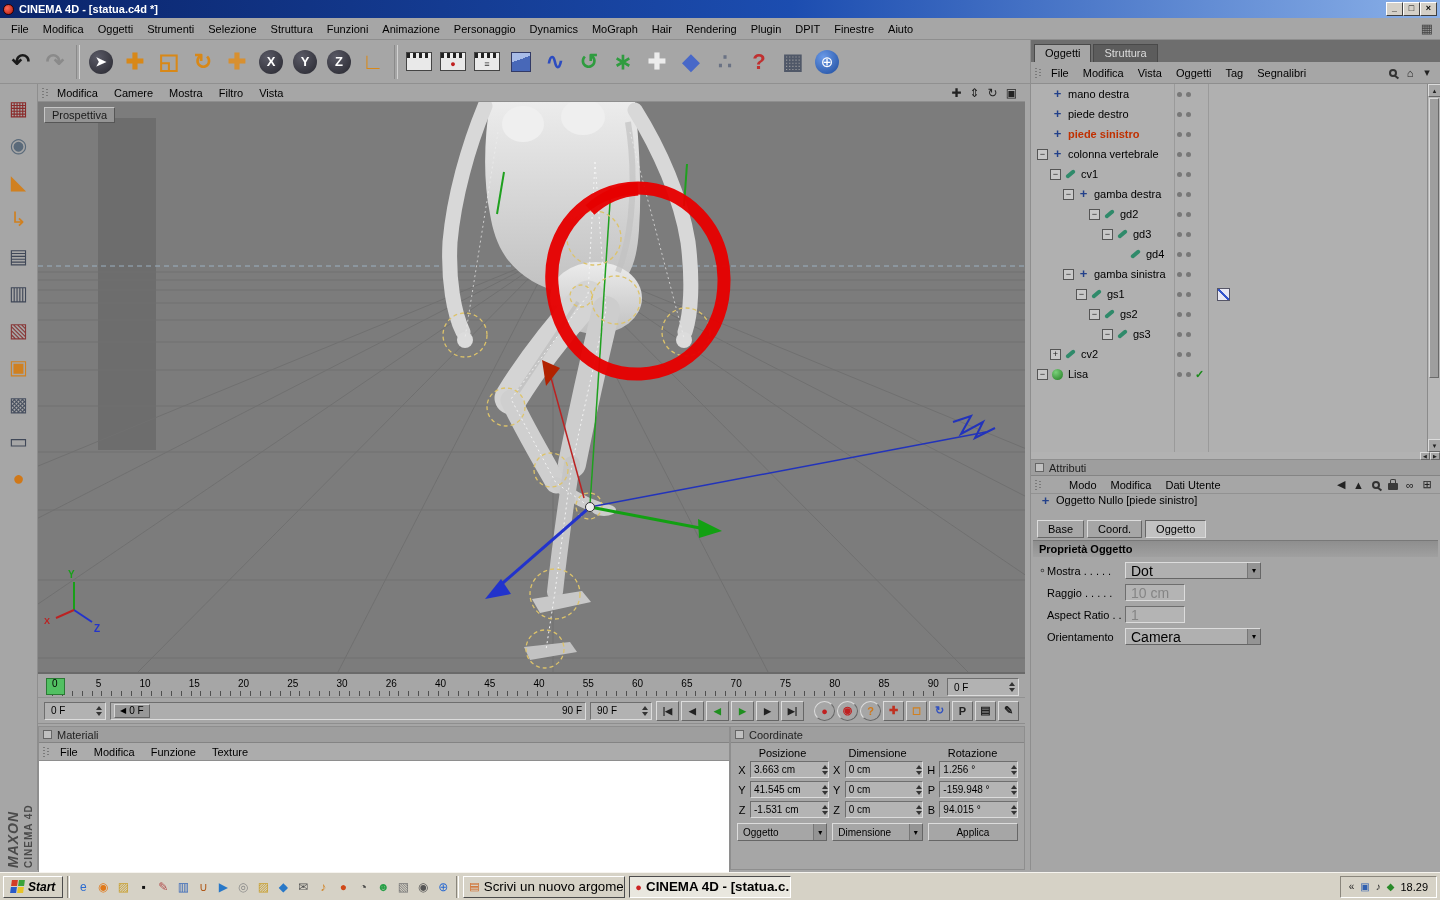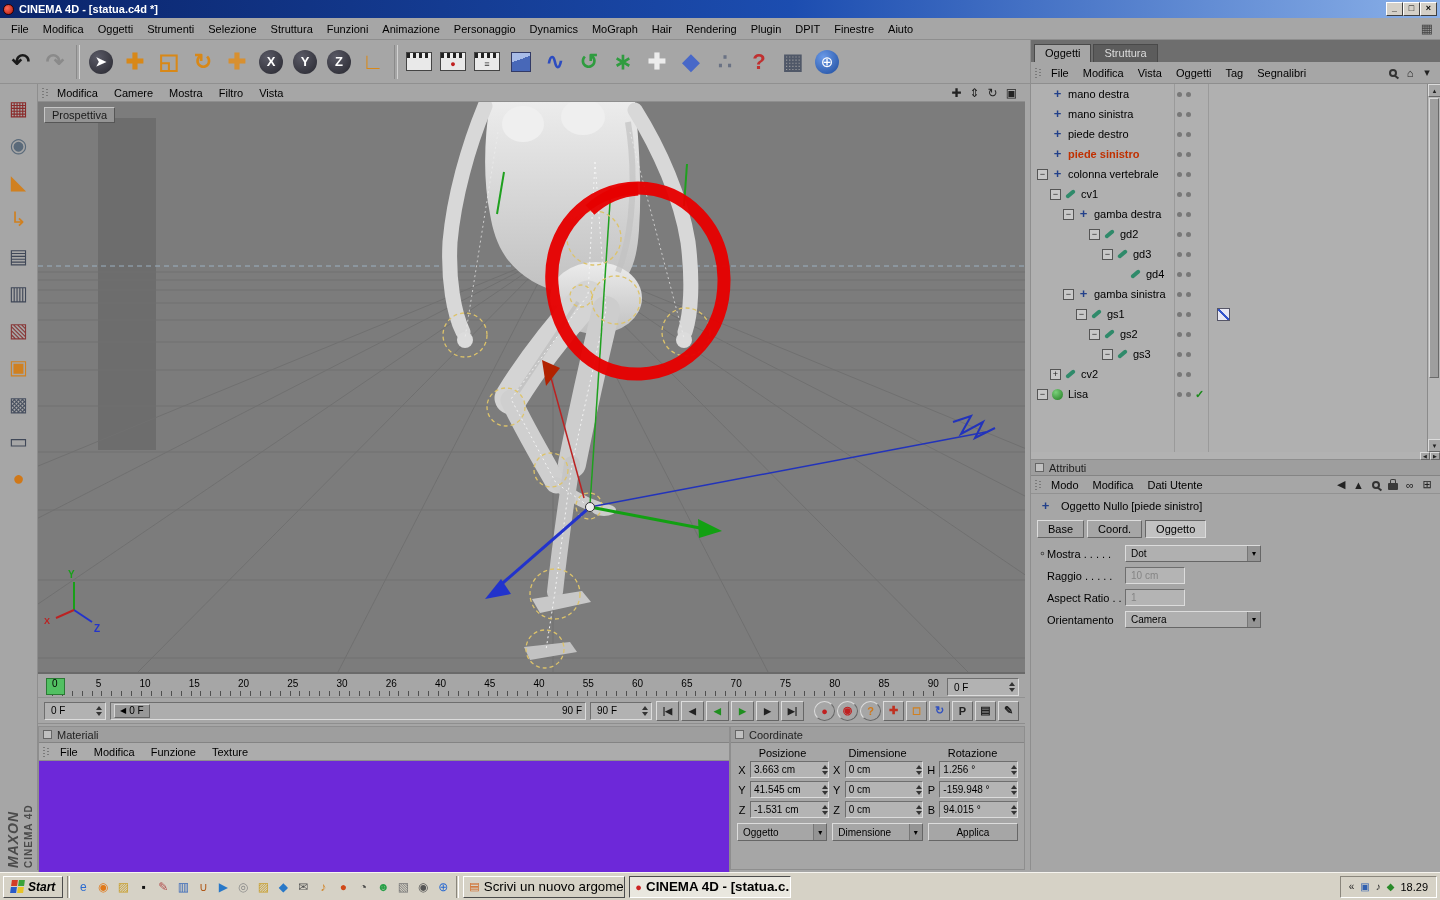--- a/index.html
+++ b/index.html
@@ -67,21 +67,21 @@
 .slider-grip i{font-style:normal;font-size:8px}
 .pb{width:23px;height:20px;display:flex;align-items:center;justify-content:center;background:#a6a6a6;border:1px solid;border-color:#dcdcdc #666 #666 #dcdcdc;font-size:9px;font-weight:bold;white-space:nowrap}
 .kb{width:21px;height:20px;display:flex;align-items:center;justify-content:center;background:#a6a6a6;border:1px solid;border-color:#dcdcdc #666 #666 #dcdcdc;font-size:11px;font-weight:bold}
 .kb.round{border-radius:50%;width:21px}
 .spin{display:flex;flex-direction:column;justify-content:center;gap:2px;margin-left:auto;padding-left:3px}
 .spin i{display:block}
 .su{width:0;height:0;border-left:3px solid transparent;border-right:3px solid transparent;border-bottom:4px solid #333}
 .sd{width:0;height:0;border-left:3px solid transparent;border-right:3px solid transparent;border-top:4px solid #333}
 
 
-#materials{position:absolute;left:38px;top:726px;width:692px;height:172px;background:#6d28d9;border:1px solid #8e8e8e}
+#materials{position:absolute;left:38px;top:726px;width:692px;height:172px;background:#ffffff;border:1px solid #8e8e8e}
 .panel-title{height:16px;background:#9e9e9e;border-bottom:1px solid #848484;display:flex;align-items:center;gap:5px;padding:0 4px;color:#222}
 .panel-title .ptick{width:9px;height:9px;border:1px solid #666;background:#c0c0c0}
 #mat-menu{height:18px;display:flex;align-items:center;gap:2px;padding:0 4px;background:#acacac;border-bottom:1px solid #8e8e8e}
 #mat-menu .mi{padding:2px 8px}
 #coords{position:absolute;left:730px;top:726px;width:295px;height:144px;background:#a6a6a6;border:1px solid #8e8e8e}
 #coord-heads{display:flex;padding:4px 6px 2px 6px;gap:4px}
 #coord-heads span{flex:1;text-align:center}
 .coord-grid{display:flex;flex-direction:column;gap:3px;padding:0 6px}
 .coord-row{display:flex;align-items:center;gap:3px}
 .cl{width:10px;text-align:center;flex:none}
@@ -134,36 +134,36 @@
 .tag.show{display:block}
 .tag.show::before{content:"";display:block;width:100%;height:100%;background:linear-gradient(45deg,transparent 42%,#3355cc 42% 58%,transparent 58%)}
 #tree-vscroll{position:absolute;right:0;top:0;width:13px;height:100%;background:#b8b8b8;border-left:1px solid #8a8a8a}
 .sb-btn{width:13px;height:13px;display:flex;align-items:center;justify-content:center;font-size:6px;background:#a6a6a6;border:1px solid;border-color:#dcdcdc #666 #666 #dcdcdc;color:#222}
 #tree-vscroll .sb-down{position:absolute;bottom:0}
 #tree-thumb{position:absolute;left:1px;right:1px;top:14px;height:280px;background:#9e9e9e;border:1px solid;border-color:#d8d8d8 #6a6a6a #6a6a6a #d8d8d8}
 #tree-hscroll{height:8px;background:#b2b2b2;border-bottom:1px solid #8e8e8e;display:flex;justify-content:flex-end;flex:none}
 #tree-hscroll .sb-btn{width:10px;height:8px;font-size:5px}
 
 #attr-header{height:16px;flex:none}
-#attr-menu{height:18px;display:flex;align-items:center;gap:2px;padding:0 4px;border-bottom:1px solid #929292;flex:none}
+#attr-menu{height:18px;display:flex;align-items:center;gap:20px;padding:0 4px;border-bottom:1px solid #929292;flex:none}
 #attr-menu .mi{padding:1px 7px}
-#obj-line{height:24px;display:flex;align-items:center;gap:5px;padding:0 7px;flex:none}
+#obj-line{height:24px;display:flex;padding:0 7px;flex:none}
 #attr-tabs{height:22px;display:flex;align-items:center;gap:3px;padding:0 6px;flex:none}
 .attab{padding:2px 10px;background:#a6a6a6;border:1px solid;border-color:#dcdcdc #666 #666 #dcdcdc;font-size:11px}
 .attab.active{background:#c2c2c2;border-color:#666 #dcdcdc #dcdcdc #666}
 #attr-section{height:17px;margin:0 2px;background:linear-gradient(#8e8e8e,#a0a0a0);border-top:1px solid #787878;display:flex;align-items:center;padding:0 6px;font-weight:bold;flex:none}
 .attr-rows{padding:4px 0;display:flex;flex-direction:column;gap:3px}
 .attr-row{display:flex;align-items:center;height:19px;padding-left:8px;position:relative}
 .attr-bullet{width:8px;color:#333;visibility:hidden}
 .attr-bullet.show{visibility:visible}
 .attr-label{width:78px;white-space:nowrap;overflow:hidden}
 .ctl{display:flex;align-items:center;height:17px;background:#b0b0b0}
 .ctl-dropdown{width:136px;border:1px solid;border-color:#dcdcdc #666 #666 #dcdcdc}
 .ctl-field{width:60px;border:1px solid;border-color:#6e6e6e #dcdcdc #dcdcdc #6e6e6e;background:#b4b4b4}
-.ctl .ctl-value{padding-left:5px;font-size:10px;white-space:nowrap}
+.ctl .ctl-value{padding-left:5px;font-size:14px;white-space:nowrap}
 .ctl.disabled .ctl-value{color:#858585}
 #attr-fill{flex:1}
 
 
 #taskbar{position:absolute;left:0;top:872px;width:1440px;height:28px;background:#d6d2c6;border-top:1px solid #f6f4ef;display:flex;align-items:center;gap:4px;padding:0 3px}
 #start-btn{height:22px;display:flex;align-items:center;gap:4px;padding:0 7px;background:#d6d2c6;border:1px solid;border-color:#fff #4c4c4c #4c4c4c #fff;font-weight:bold;font-size:12px;font-style:italic}
 .start-flag{width:13px;height:13px;display:grid;grid-template-columns:1fr 1fr;grid-template-rows:1fr 1fr;gap:1px;transform:skewX(-8deg)}
 .start-flag i{display:block}
 .tb-sep{width:3px;height:22px;border-left:1px solid #8a867c;border-right:1px solid #fff}
 #quicklaunch{display:flex;align-items:center;gap:2px}
@@ -828,31 +828,20 @@
             <span class="expand exp-none"></span>
             <span class="obj-icon ico-null"></span>
             <span class="tree-label">mano destra</span>
             <span class="vis-dots">
               <i></i>
               <i></i>
             </span>
 
           </div>
 
-          <div class="tree-row" style="--depth: 0;">
-            <span class="indent"></span>
-            <span class="expand exp-none"></span>
-            <span class="obj-icon ico-null"></span>
-            <span class="tree-label">mano sinistra</span>
-            <span class="vis-dots">
-              <i></i>
-              <i></i>
-            </span>
-
-          </div>
 
           <div class="tree-row" style="--depth: 0;">
             <span class="indent"></span>
             <span class="expand exp-none"></span>
             <span class="obj-icon ico-null"></span>
             <span class="tree-label">piede destro</span>
             <span class="vis-dots">
               <i></i>
               <i></i>
             </span>
@@ -1078,20 +1067,21 @@
     <div id="obj-line">
       <span class="obj-icon ico-null"></span>
       <span>Oggetto Nullo [piede sinistro]</span>
     </div>
     <div id="attr-tabs">
 
     <span class="attab">Base</span>
         <span class="attab">Coord.</span>
         <span class="attab active">Oggetto</span>
       </div>
+    <div id="attr-section">Proprietà Oggetto</div>
     <div class="attr-rows">
 
         <div class="attr-row">
           <span class="attr-bullet show">∘</span>
           <span class="attr-label">Mostra . . . . .</span>
           <span class="ctl ctl-dropdown">
             <span class="ctl-value">Dot</span>
             <span class="darr">▾</span>
           </span>
         </div>

